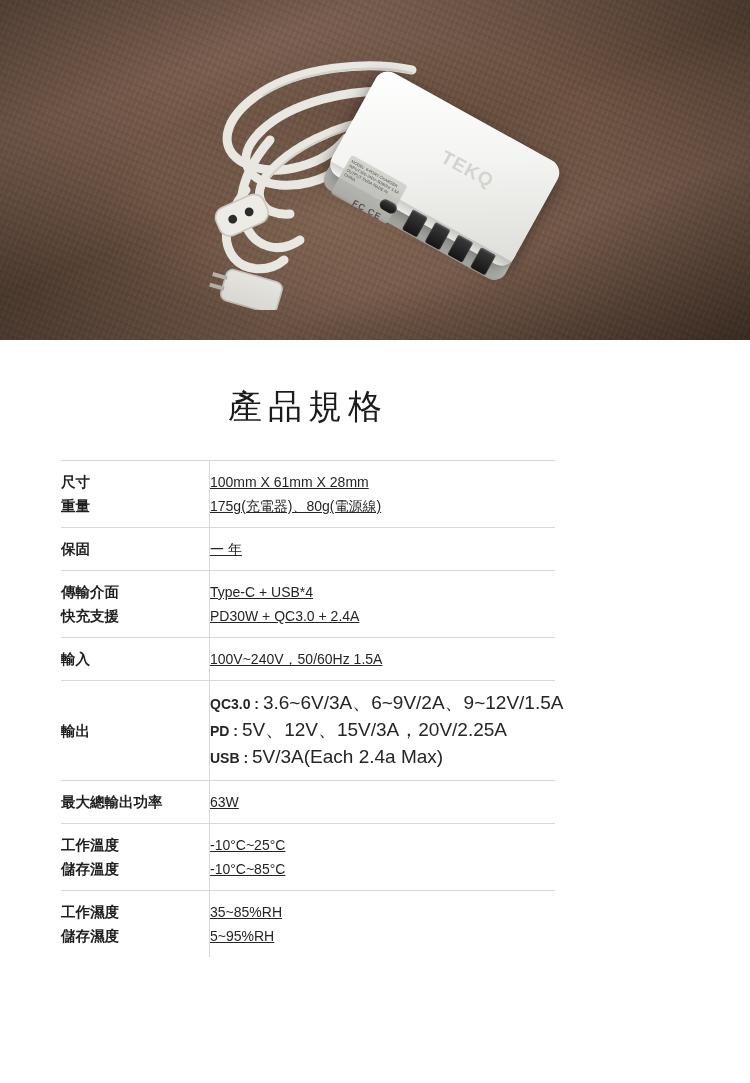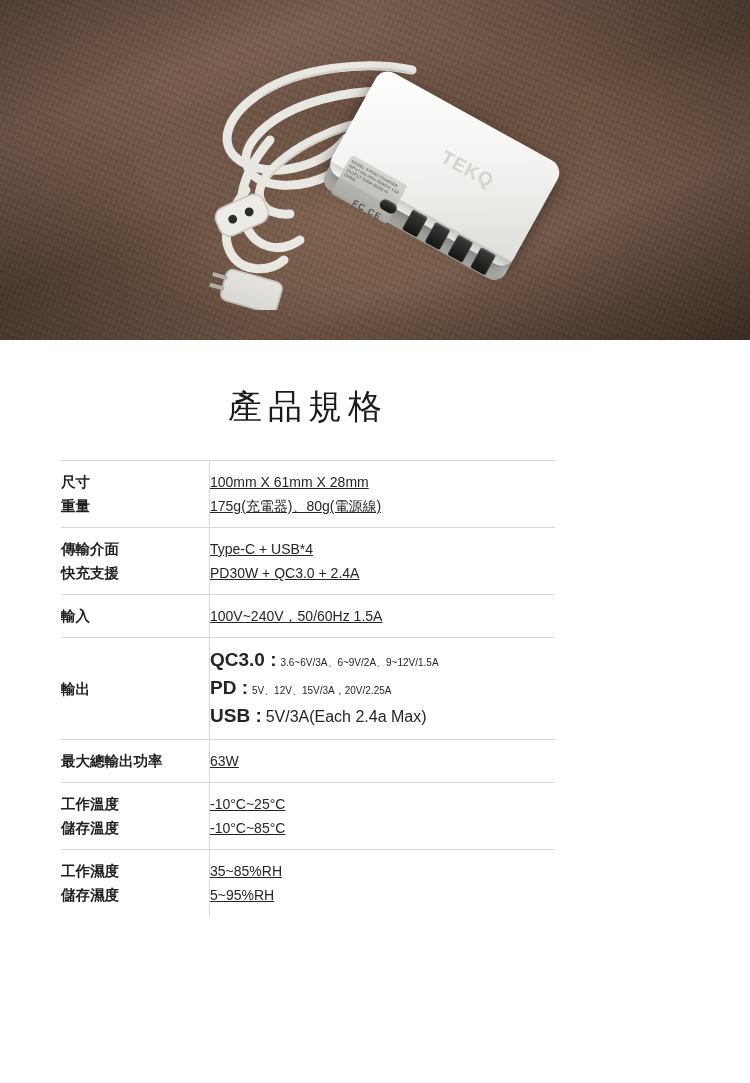--- a/index.html
+++ b/index.html
@@ -199,26 +199,26 @@
   }
   .key-line {
     line-height: 24px;
   }
   .out-line {
     line-height: 25px;
     white-space: nowrap;
   }
   .out-line .lbl {
     font-weight: bold;
+    font-size: 14px;
+  }
+  .out-line .txt {
     font-size: 19px;
   }
-  .out-line .txt {
-    font-size: 10px;
-  }
-  .usb-line .txt { font-size: 16px; }
+  .usb-line .txt { font-size: 19px; }
 </style>
 </head>
 <body>
 
 <div class="hero">
   <div class="hero-bg"></div>
   <div class="hero-grain"></div>
 
   <svg class="cable-svg" viewBox="0 0 280 270">
     <g fill="none" stroke="#e9e7e2" stroke-width="9" stroke-linecap="round">
@@ -273,20 +273,28 @@
         <td class="key">
           <div class="key-line">尺寸</div>
           <div class="key-line">重量</div>
         </td>
         <td class="val">
           <div class="row-line">100mm X 61mm X 28mm</div>
           <div class="row-line">175g(充電器)、80g(電源線)</div>
         </td>
       </tr>
 
+      <tr class="group">
+        <td class="key">
+          <div class="key-line">保固</div>
+        </td>
+        <td class="val">
+          <div class="row-line">一 年</div>
+        </td>
+      </tr>
 
       <tr class="group">
         <td class="key">
           <div class="key-line">傳輸介面</div>
           <div class="key-line">快充支援</div>
         </td>
         <td class="val">
           <div class="row-line">Type-C + USB*4</div>
           <div class="row-line">PD30W + QC3.0 + 2.4A</div>
         </td>

